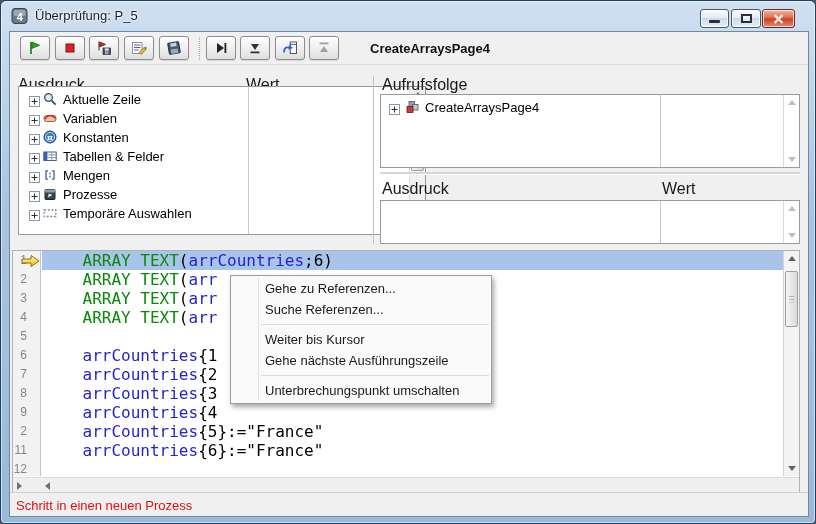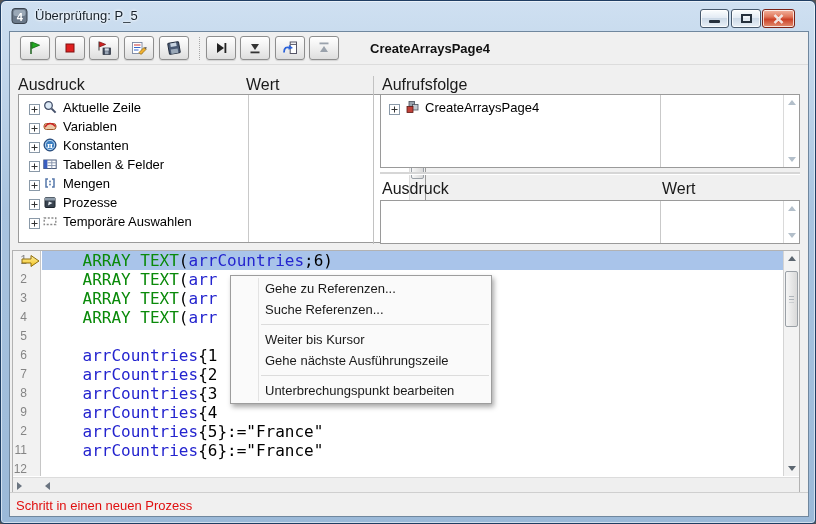--- a/index.html
+++ b/index.html
@@ -190,21 +190,21 @@
             <rect x="3.5" y="2.5" width="9" height="1.8" fill="#9aa2ac"></rect>
             <path d="M4 12 H12 L8 6 Z" fill="#9aa2ac"></path>
           </svg>
       </div>
       <span class="method-name">CreateArraysPage4</span>
     </div>
 
     <div class="hdr" style="left:8px;top:44px">Ausdruck</div>
     <div class="hdr" style="left:236px;top:44px">Wert</div>
 
-    <div class="box" style="left:8px;top:62px;width:408px;height:149px">
+    <div class="box" style="left:8px;top:54px;width:408px;height:149px">
       <div class="col-divider" style="left:229px"></div>
       <div class="tree-pad" id="watch-tree">
           <div class="tree-row">
             <span class="expand"><svg width="11" height="11" viewBox="0 0 11 11">
                 <rect x="0.5" y="0.5" width="10" height="10" fill="#fff" stroke="#8a99a8"></rect>
                 <line x1="2.5" y1="5.5" x2="8.5" y2="5.5" stroke="#333"></line>
                 <line x1="5.5" y1="2.5" x2="5.5" y2="8.5" stroke="#333"></line>
               </svg></span>
             <span class="ticon"><svg width="14" height="14" viewBox="0 0 14 14">
                 <circle cx="5.5" cy="5.5" r="3.8" fill="#dce9f6" stroke="#44506a" stroke-width="1.3"></circle>
@@ -388,17 +388,17 @@
       <span class="status-text">Schritt in einen neuen Prozess</span>
     </div>
 
     <div class="menu" id="menu-list">
         <div class="menu-item">Gehe zu Referenzen...</div>
         <div class="menu-item">Suche Referenzen...</div>
         <div class="menu-sep"></div>
         <div class="menu-item">Weiter bis Kursor</div>
         <div class="menu-item">Gehe nächste Ausführungszeile</div>
         <div class="menu-sep"></div>
-        <div class="menu-item">Unterbrechungspunkt bearbeiten</div>
+        <div class="menu-item">Unterbrechungspunkt umschalten</div>
       </div>
 
   </div>
 </div>
 
 </body></html>

